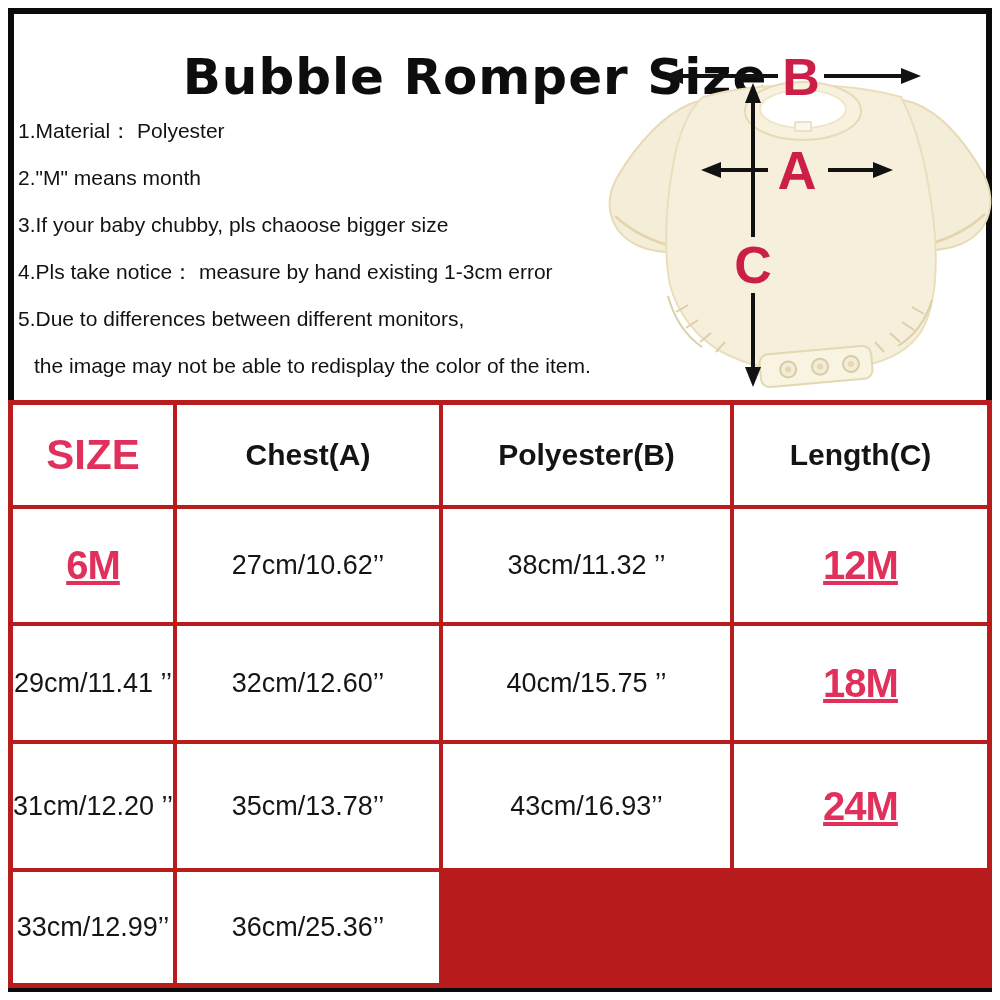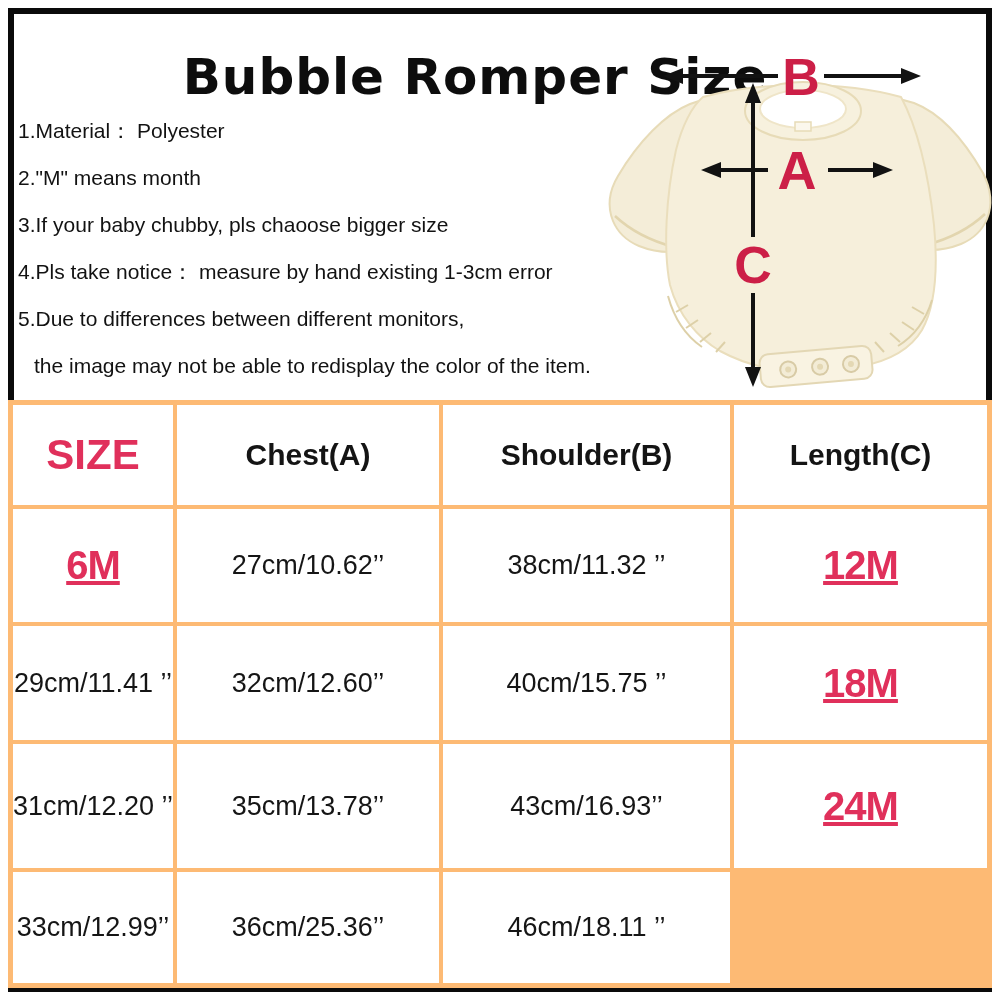--- a/index.html
+++ b/index.html
@@ -21,21 +21,21 @@
     position:absolute;left:18px;top:101px;width:620px;color:#121212;
     font-size:21px;font-weight:500;margin-top:15px;
   }
   .notes .note{height:47px;line-height:30px;white-space:nowrap;}
   .notes .note.cont{padding-left:16px;}
   
   .diagram{position:absolute;left:590px;top:40px;width:410px;height:360px;}
   
   .size-table{
     position:absolute;left:8px;top:400px;width:984px;height:588px;
-    background:#fdba74;display:grid;box-sizing:border-box;
+    background:#b91c1c;display:grid;box-sizing:border-box;
     grid-template-columns:160px 262px 287px 253px;
     grid-template-rows:100px 113px 114px 124px 111px;
     gap:4px;padding:5px;
   }
   .cell{
     background:#ffffff;display:flex;align-items:center;justify-content:center;
     white-space:nowrap;
   }
   .cell.head{font-size:30px;font-weight:700;color:#141414;}
   .cell.size-head{font-size:42px;font-weight:700;color:#e0305b;letter-spacing:0px;}
@@ -120,34 +120,33 @@
   </g>
   <polygon points="753,83 745,103 761,103" fill="#121212"></polygon>
   <polygon points="753,387 745,367 761,367" fill="#121212"></polygon>
   <text x="753" y="283" text-anchor="middle" font-size="52" font-weight="700" fill="#cc1f47">C</text>
 </svg>
 
 <div class="size-table">
 
   <div class="cell size-head">SIZE</div>
   <div class="cell head">Chest(A)</div>
-  <div class="cell head">Shoulder(B)</div>
+  <div class="cell head">Polyester(B)</div>
   <div class="cell head">Length(C)</div>
 
   <div class="cell size-label">6M</div>
   <div class="cell val">27cm/10.62’’</div>
   <div class="cell val">38cm/11.32 ’’</div>
 
   <div class="cell size-label">12M</div>
   <div class="cell val">29cm/11.41 ’’</div>
   <div class="cell val">32cm/12.60’’</div>
   <div class="cell val">40cm/15.75 ’’</div>
 
   <div class="cell size-label">18M</div>
   <div class="cell val">31cm/12.20 ’’</div>
   <div class="cell val">35cm/13.78’’</div>
   <div class="cell val">43cm/16.93’’</div>
 
   <div class="cell size-label">24M</div>
   <div class="cell val">33cm/12.99’’</div>
   <div class="cell val">36cm/25.36’’</div>
-  <div class="cell val">46cm/18.11 ’’</div>
 </div>
 
 </body></html>

